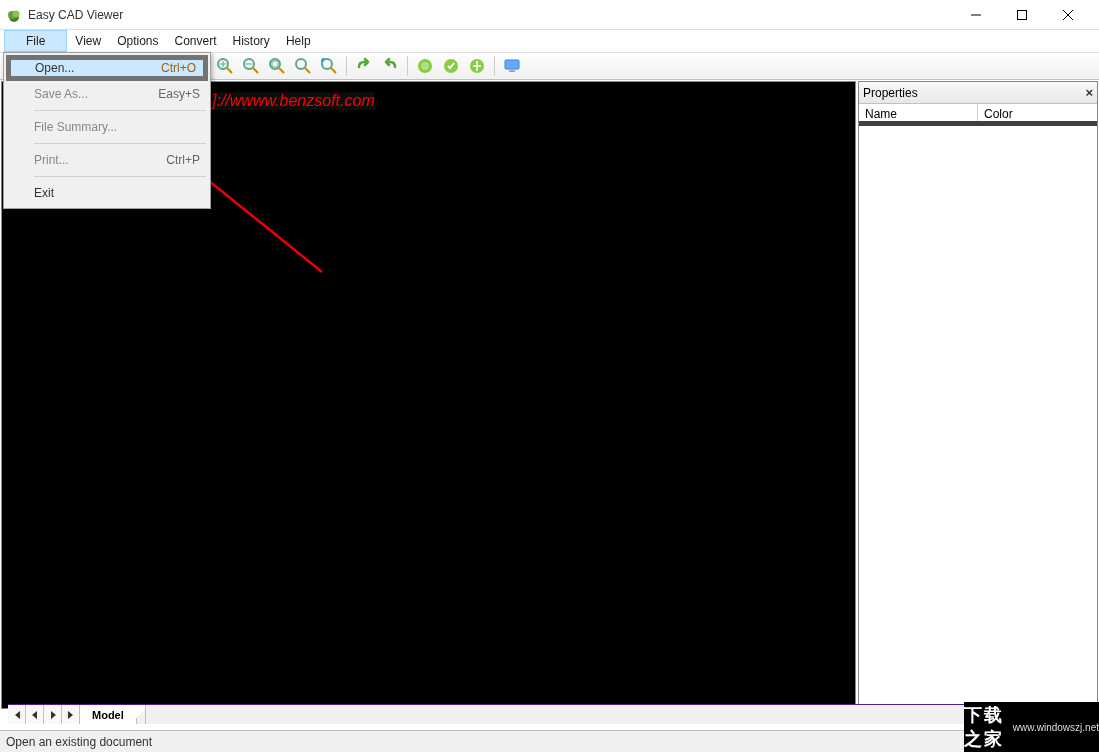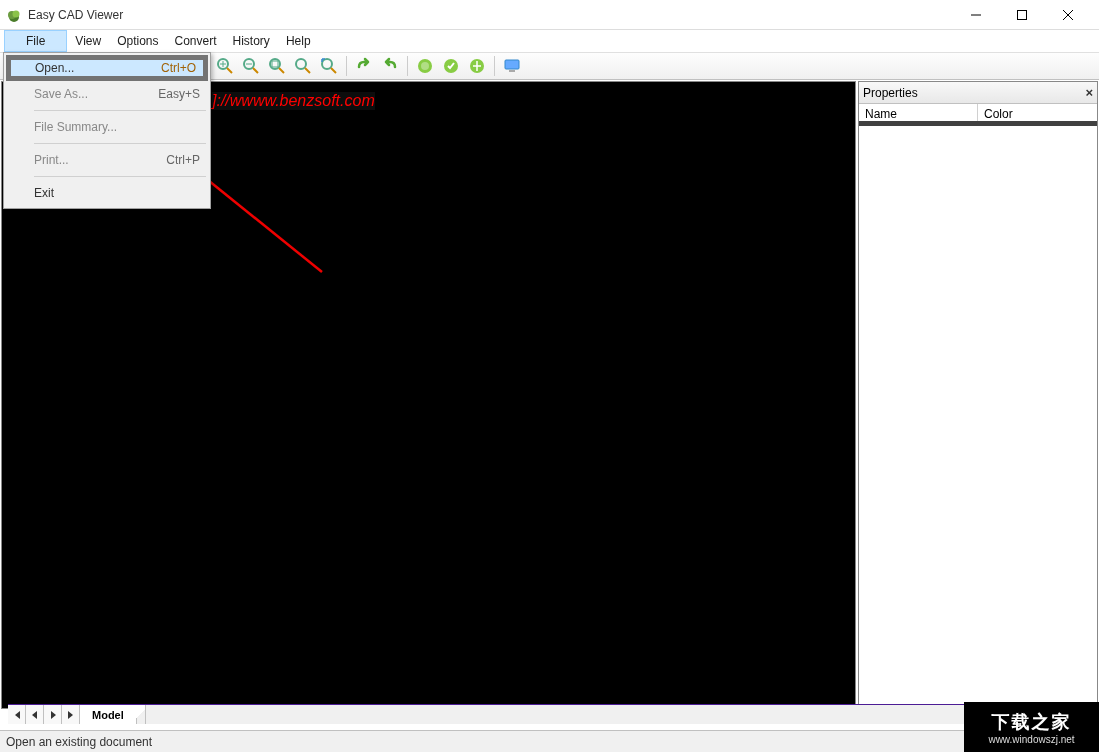--- a/index.html
+++ b/index.html
@@ -48,21 +48,21 @@
 .tab-bar .tab { padding:0 12px; display:flex; align-items:center; background:#fff; border-right:1px solid #c0c0c0; font-weight:bold; position:relative; }
 .tab-bar .tab::after { content:''; position:absolute; right:-10px; top:0; bottom:0; width:10px; background:linear-gradient(135deg,#fff 50%, transparent 50%); border-right:1px solid #c0c0c0; }
 .tab-bar .spacer { flex:1; }
 .tab-bar .right-tabs { display:flex; align-items:stretch; }
 .tab-bar .rtab { padding:0 6px; border-left:1px solid #c0c0c0; display:flex; align-items:center; gap:4px; cursor:pointer; background:#f5f5f5; }
 .tab-bar .rtab.active { background:#fff; }
 
 .statusbar { position:absolute; bottom:0; left:0; right:0; height:22px; background:#f0f0f0; border-top:1px solid #c0c0c0; display:flex; align-items:center; padding:0 6px; font-size:12px; color:#333; }
 .statusbar .st-right { margin-left:auto; }
 
-.watermark { position:absolute; bottom:0; right:0; width:135px; height:50px; background:#000; color:#fff; display:flex; flex-direction:column; align-items:center; justify-content:center; font-size:11px; z-index:50; }
+.watermark { position:absolute; bottom:0; right:0; width:135px; height:50px; background:#000; color:#fff; display:flex; flex-direction:row; align-items:center; justify-content:center; font-size:11px; z-index:50; }
 .watermark .wm-big { font-size:18px; font-weight:bold; font-family:"KaiTi","STKaiti",serif; letter-spacing:2px; }
 .watermark .wm-url { font-size:10px; color:#ddd; }
 </style>
 </head>
 <body>
 
 <div class="titlebar">
   <span class="app-icon">
     <svg viewBox="0 0 16 16">
         <circle cx="8" cy="10" r="5" fill="#4a7c2a"></circle>

